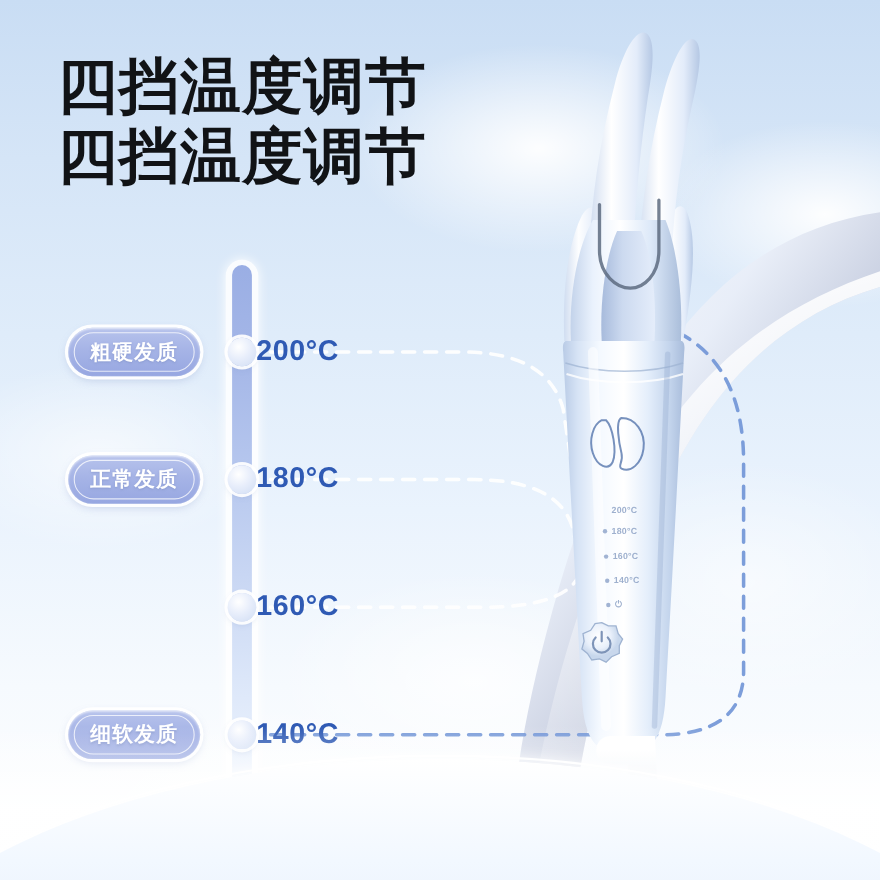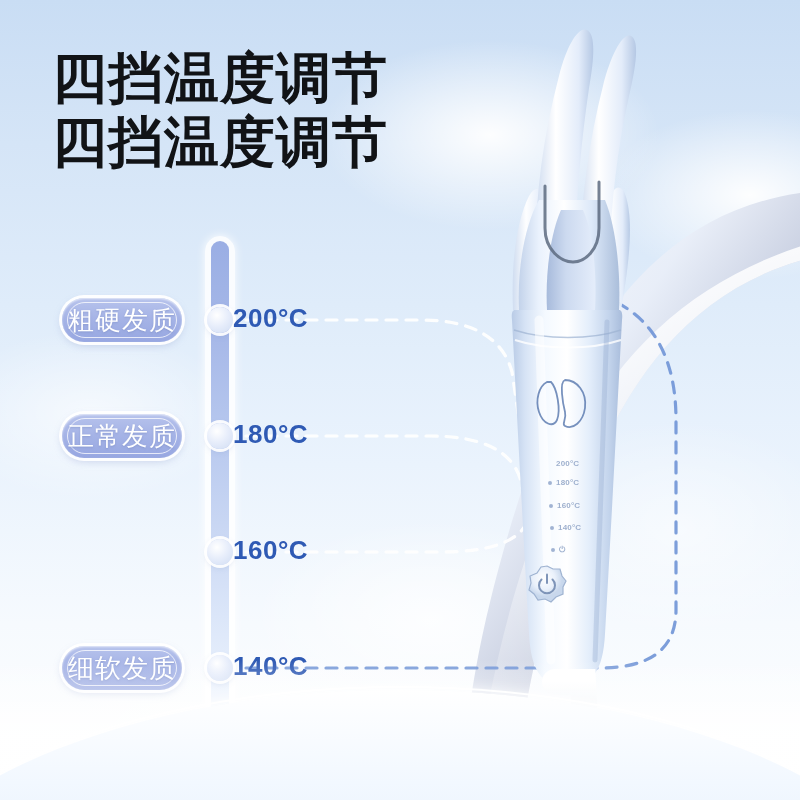--- a/index.html
+++ b/index.html
@@ -129,22 +129,22 @@
     left: 5px; top: 4px;
     width: 110px; height: 36px;
     border-radius: 20px;
     border: 1.5px solid rgba(255,255,255,0.75);
     box-sizing: border-box;
     pointer-events: none;
   }
   .pill-label {
     position: relative;
     color: #ffffff;
-    font-size: 26px;
-    font-weight: 400;
+    font-size: 19px;
+    font-weight: 700;
     letter-spacing: 1px;
     text-shadow: 0 1px 2px rgba(110,128,185,0.45);
   }
   .knob {
     position: absolute;
     left: 207px;
     width: 26px;
     height: 26px;
     border-radius: 50%;
     background: radial-gradient(circle at 38% 32%, #ffffff 0%, #e8eefb 45%, #cfdcf3 100%);

